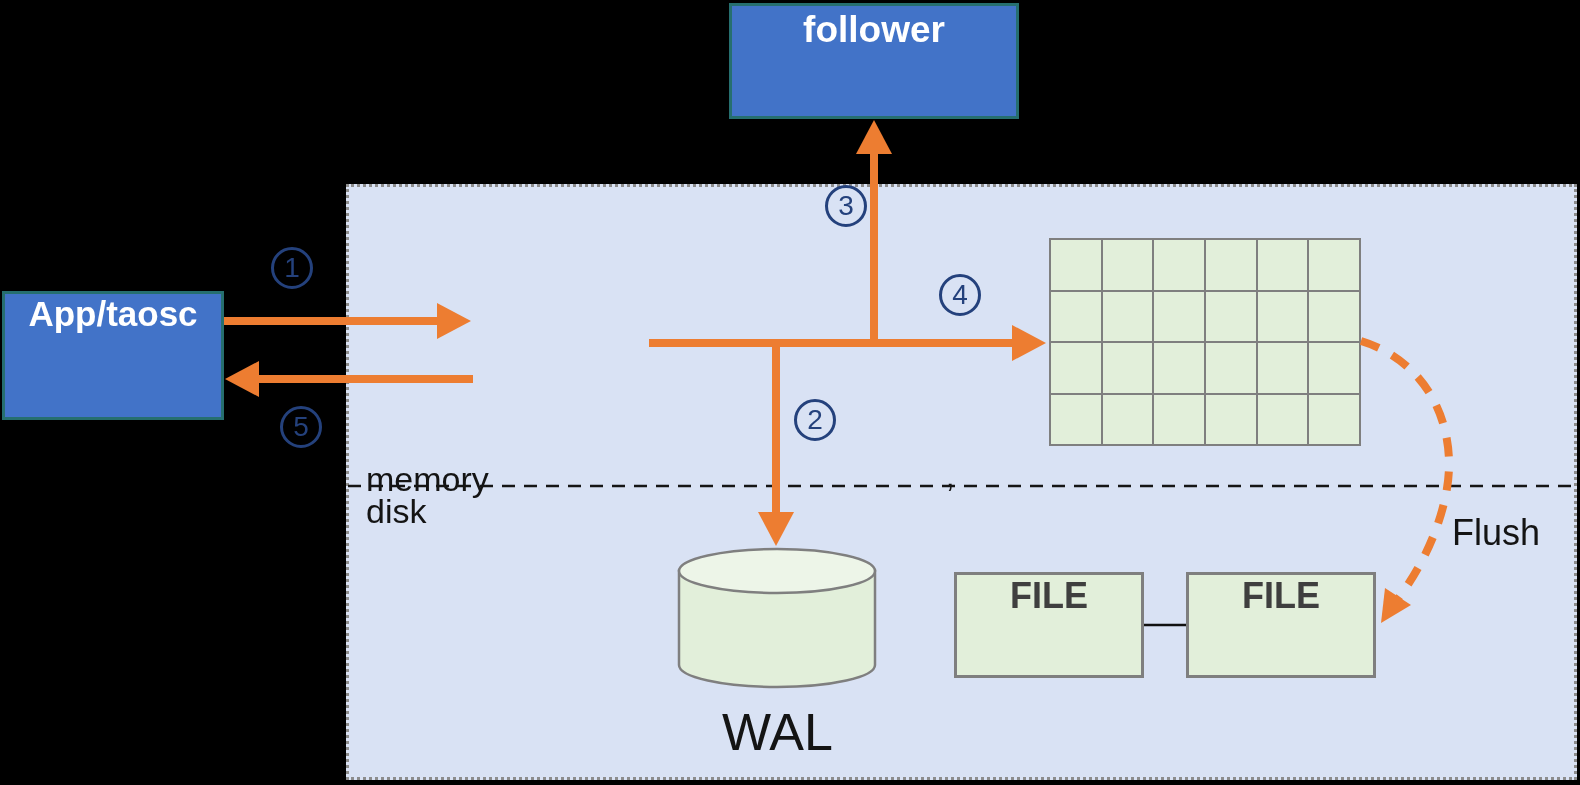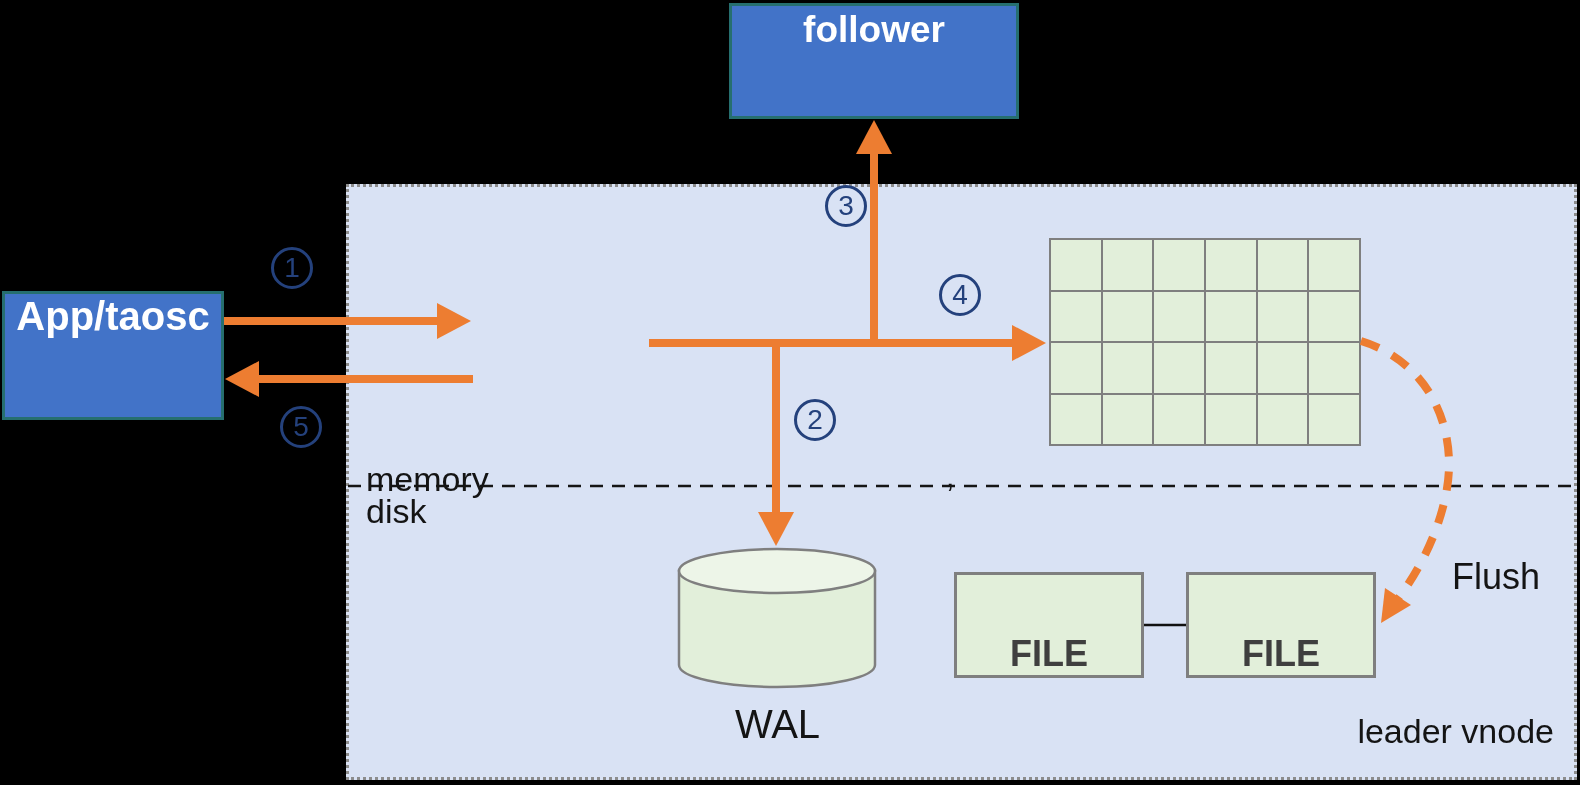--- a/index.html
+++ b/index.html
@@ -19,51 +19,51 @@
   *{margin:0;padding:0;box-sizing:border-box;}
   html,body{background:var(--bg);}
   body{font-family:"Liberation Sans", sans-serif;}
   .canvas{position:relative;width:1580px;height:785px;background:var(--bg);overflow:hidden;}
 
   
   .blue-box{position:absolute;background:var(--blue);border:3px solid var(--blue-border);
     display:flex;flex-direction:column;align-items:center;justify-content:flex-start;
     color:#ffffff;font-weight:bold;text-align:center;}
   .follower{left:729px;top:3px;width:290px;height:116px;font-size:37px;line-height:47px;}
-  .app{left:2px;top:291px;width:222px;height:129px;font-size:40px;}
+  .app{left:2px;top:291px;width:222px;height:129px;font-size:35px;}
 
   
   .panel{position:absolute;left:346px;top:184px;width:1231px;height:596px;
     background:var(--panel);border:3px dotted var(--panel-border);}
 
   
   .write-circle{position:absolute;left:470px;top:249px;width:180px;height:188px;
     background:var(--green);border:3px solid var(--shape-border);border-radius:50%;
     display:flex;align-items:center;justify-content:center;
     font-size:40px;font-weight:bold;color:var(--text-dark);}
 
   
   .grid{position:absolute;left:1049px;top:238px;width:312px;height:208px;
     border:2px solid var(--shape-border);display:grid;background:var(--shape-border);
     grid-gap:2px;}
   .cell{background:var(--green);}
 
   
   .file-box{position:absolute;width:190px;height:106px;background:var(--green);
-    border:3px solid var(--shape-border);display:flex;align-items:flex-end;justify-content:center;
+    border:3px solid var(--shape-border);display:flex;align-items:flex-start;justify-content:center;
     font-size:36px;font-weight:bold;color:var(--text-dark);}
   .file1{left:954px;top:572px;}
   .file2{left:1186px;top:572px;}
 
   
   .lbl{position:absolute;color:var(--text-black);white-space:nowrap;}
   .lbl-memory{left:366px;top:460px;font-size:34px;}
   .lbl-disk{left:366px;top:492px;font-size:34px;}
-  .lbl-wal{left:690px;top:702px;width:175px;text-align:center;font-size:40px;}
-  .lbl-flush{left:1452px;top:512px;font-size:36px;margin-top:44px;}
+  .lbl-wal{left:690px;top:702px;width:175px;text-align:center;font-size:52px;}
+  .lbl-flush{left:1452px;top:512px;font-size:36px;}
   .lbl-leader{left:1330px;top:712px;width:224px;text-align:right;font-size:34px;}
   .lbl-comma{left:946px;top:460px;font-size:30px;}
 
   
   .num{position:absolute;width:42px;height:42px;border:3px solid var(--navy);border-radius:50%;
     color:var(--navy);font-size:28px;display:flex;align-items:center;justify-content:center;}
   .num1{left:271px;top:247px;}
   .num2{left:794px;top:399px;}
   .num3{left:825px;top:185px;}
   .num4{left:939px;top:274px;}
@@ -152,21 +152,20 @@
     <polygon class="ohead" points="874,120 856,154 892,154"></polygon>
 
     <path class="flush-line" d="M1361 341 C1430 362 1459 430 1446 494 C1437 539 1415 577 1394 604"></path>
     <polygon class="ohead" points="1381,623 1385,588 1411,605"></polygon>
   </svg>
 
   <div class="lbl lbl-memory">memory</div>
   <div class="lbl lbl-disk">disk</div>
   <div class="lbl lbl-wal">WAL</div>
   <div class="lbl lbl-flush">Flush</div>
-  <div class="lbl lbl-leader">leader vnode</div>
   <div class="lbl lbl-comma">,</div>
 
   <div class="num num1">1</div>
   <div class="num num2">2</div>
   <div class="num num3">3</div>
   <div class="num num4">4</div>
   <div class="num num5">5</div>
 
 </div>
 

